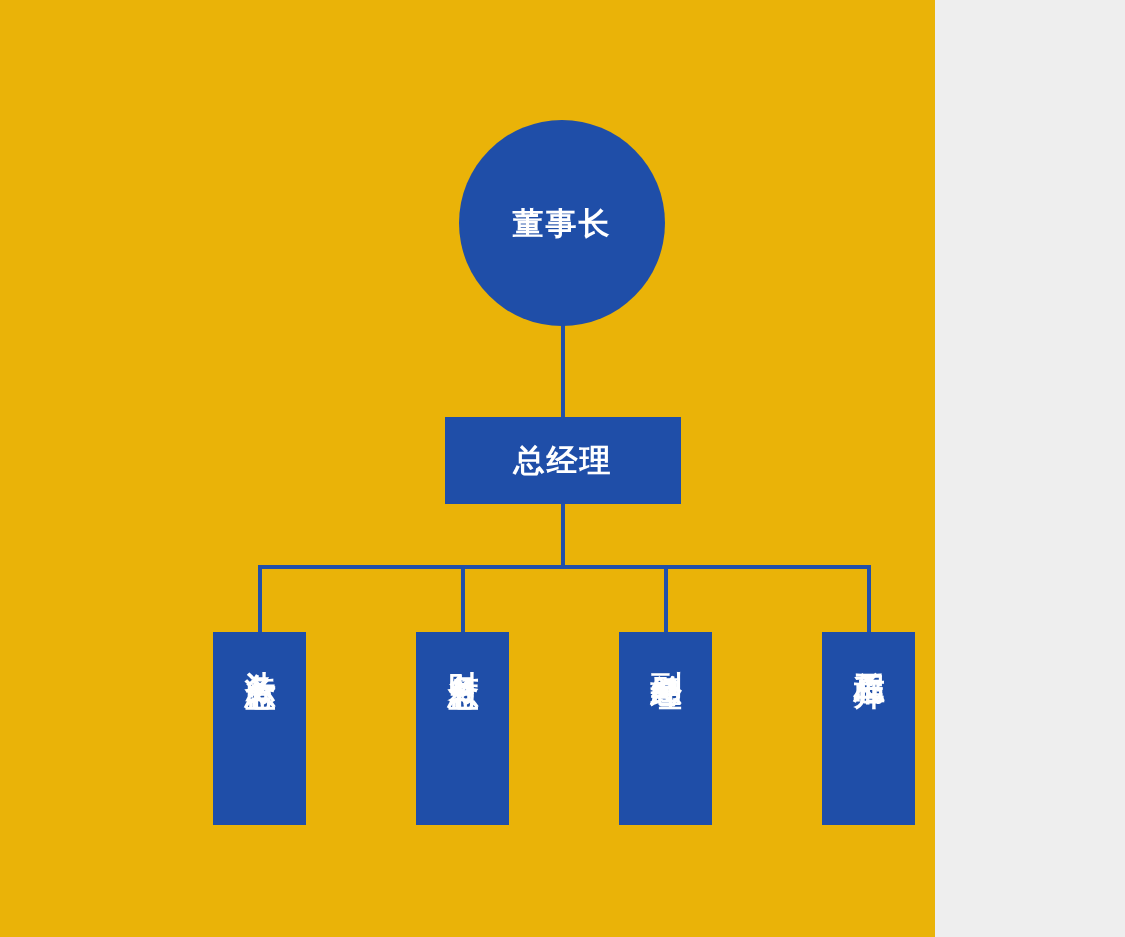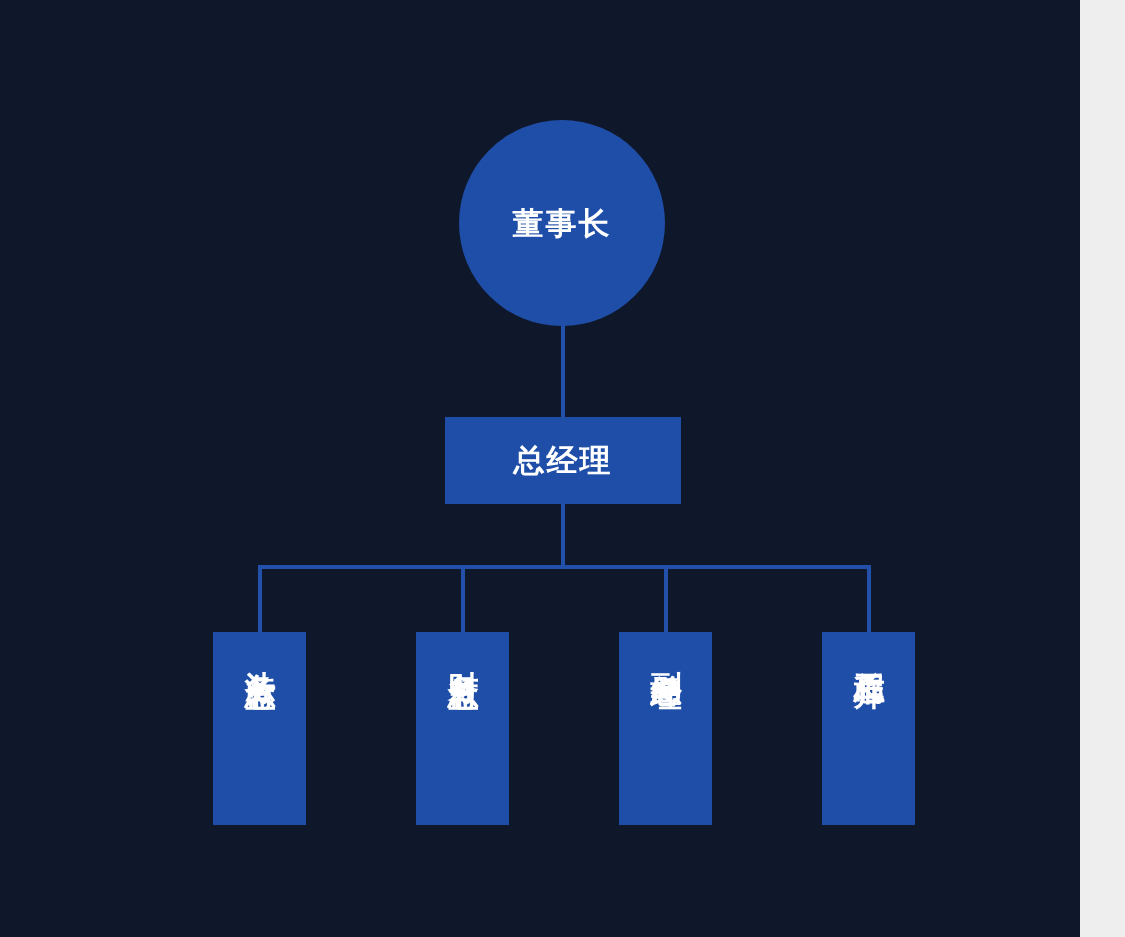--- a/index.html
+++ b/index.html
@@ -9,23 +9,23 @@
   }
   body {
     width: 1125px;
     height: 937px;
     background: #eeeeee;
     font-family: "Liberation Sans", "DejaVu Sans", sans-serif;
     overflow: hidden;
   }
   #org-chart {
     position: relative;
-    width: 1080px;
+    width: 935px;
     height: 937px;
-    background: #0f172a;
+    background: #eab308;
   }
 
   
   .node {
     position: absolute;
     background: #1f4ea8;
     color: #ffffff;
     display: flex;
     align-items: center;
     justify-content: center;

